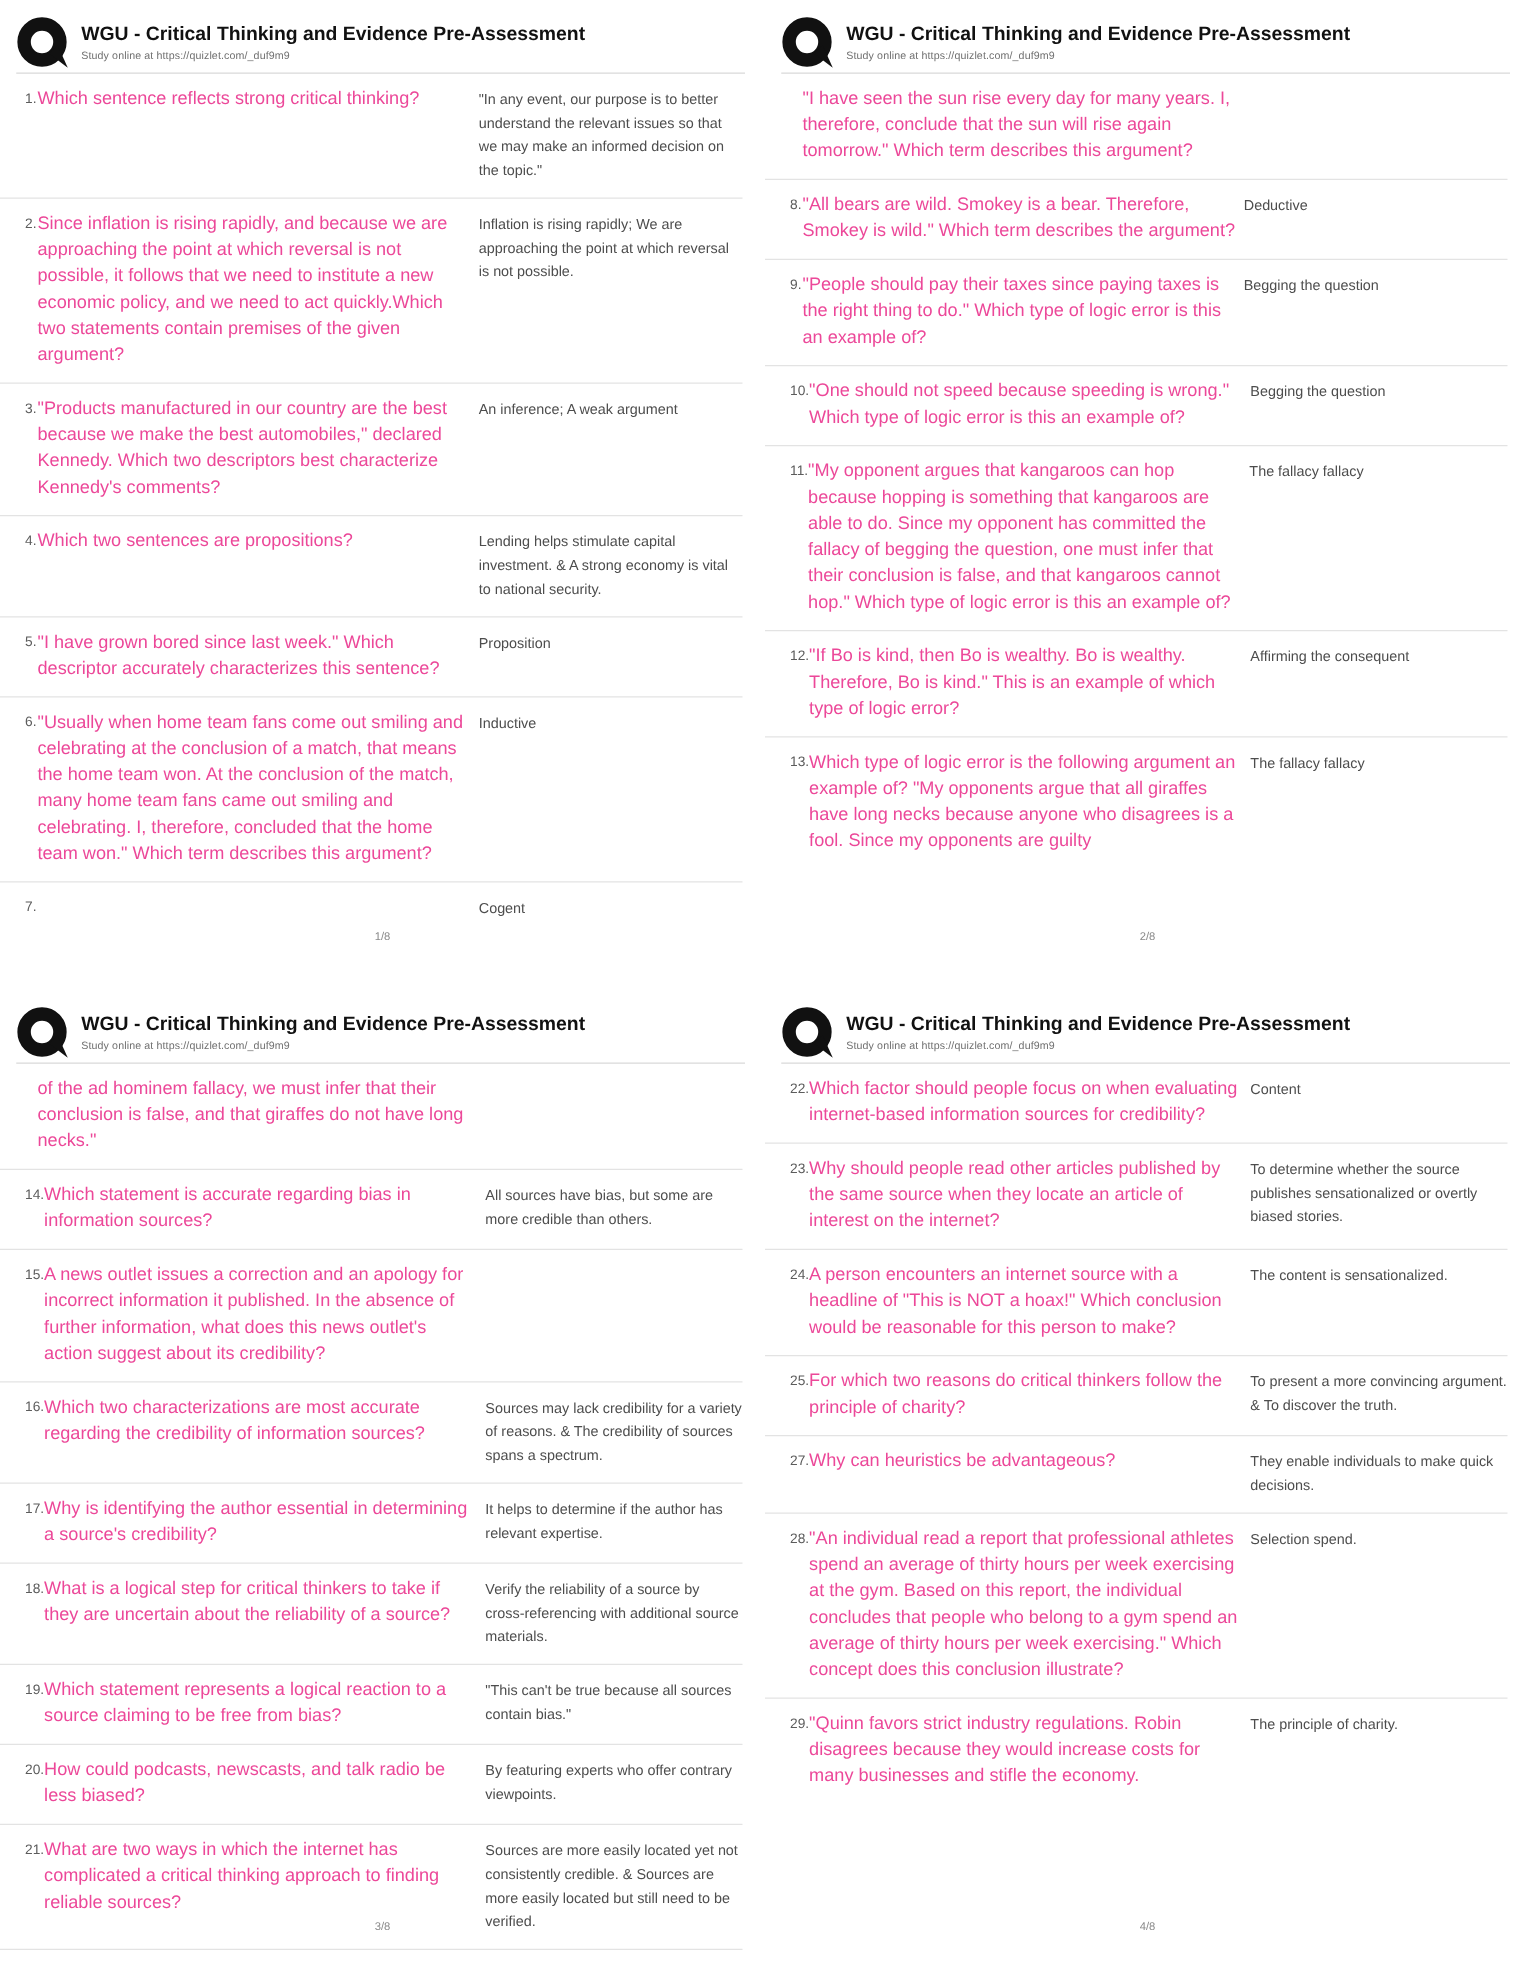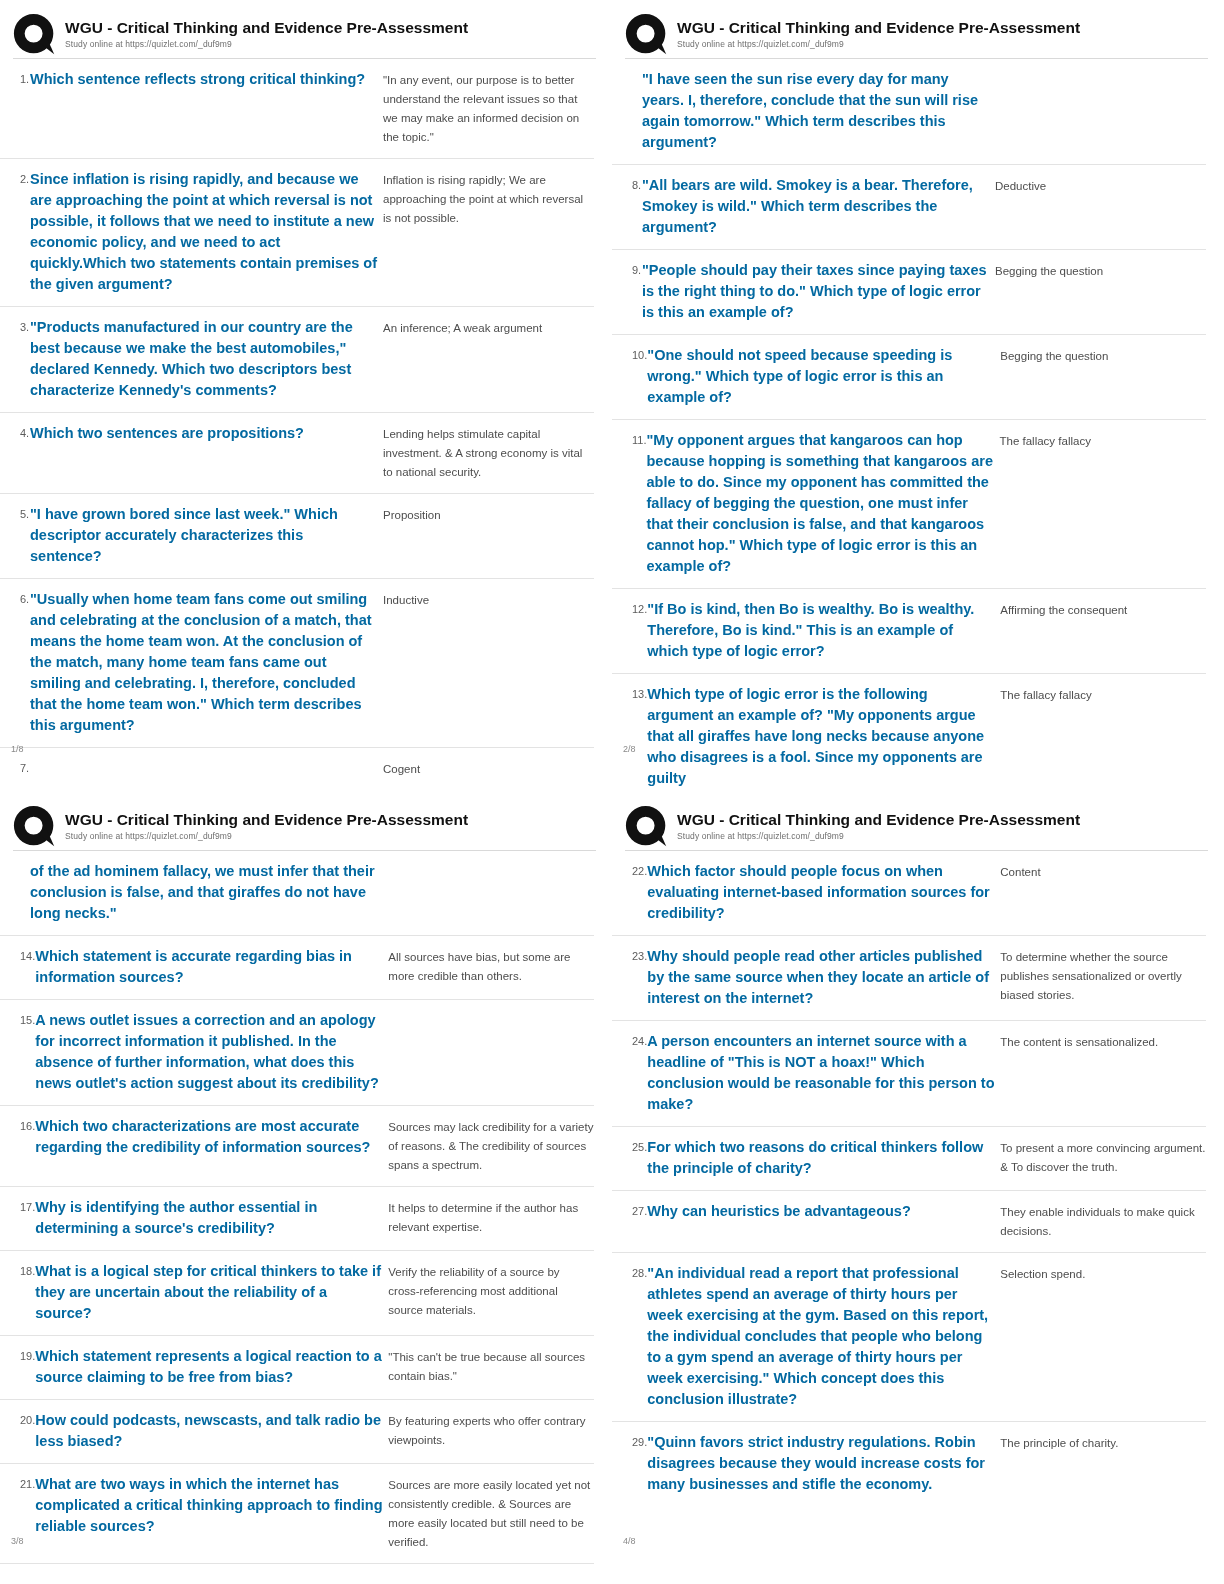--- a/index.html
+++ b/index.html
@@ -62,40 +62,40 @@
   .qa-num {
     flex: 0 0 30px;
     padding-left: 20px;
     font-size: 11px;
     color: #5c5c5c;
     line-height: 21px;
   }
   .qa-question {
     flex: 0 0 353px;
     font-size: 14.5px;
-    font-weight: 700;
-    color: #0369a1;
+    font-weight: 400;
+    color: #ec4899;
     line-height: 21px;
     padding-right: 5px;
     min-height: 1px;
   }
   .qa-answer {
     flex: 1 1 auto;
     font-size: 11.5px;
     font-weight: 400;
     color: #4d4d4d;
     line-height: 19px;
     padding-top: 2px;
   }
   .page-footer {
     position: absolute;
-    left: 11px;
+    left: 0;
     right: 0;
     bottom: 38px;
-    text-align: left;
+    text-align: center;
     font-size: 9px;
     color: #8a8a8a;
   }
 </style>
 </head>
 <body>
 
 <div class="sheet-grid">
   <div class="page">
     <div class="page-header">
@@ -229,21 +229,21 @@
     <div class="qa-answer">Sources may lack credibility for a variety of reasons. &amp; The credibility of sources spans a spectrum.</div>
   </div>
         <div class="qa-row">
     <div class="qa-num">17.</div>
     <div class="qa-question">Why is identifying the author essential in determining a source's credibility?</div>
     <div class="qa-answer">It helps to determine if the author has relevant expertise.</div>
   </div>
         <div class="qa-row">
     <div class="qa-num">18.</div>
     <div class="qa-question">What is a logical step for critical thinkers to take if they are uncertain about the reliability of a source?</div>
-    <div class="qa-answer">Verify the reliability of a source by cross-referencing most additional source materials.</div>
+    <div class="qa-answer">Verify the reliability of a source by cross-referencing with additional source materials.</div>
   </div>
         <div class="qa-row">
     <div class="qa-num">19.</div>
     <div class="qa-question">Which statement represents a logical reaction to a source claiming to be free from bias?</div>
     <div class="qa-answer">"This can't be true because all sources contain bias."</div>
   </div>
         <div class="qa-row">
     <div class="qa-num">20.</div>
     <div class="qa-question">How could podcasts, newscasts, and talk radio be less biased?</div>
     <div class="qa-answer">By featuring experts who offer contrary viewpoints.</div>

